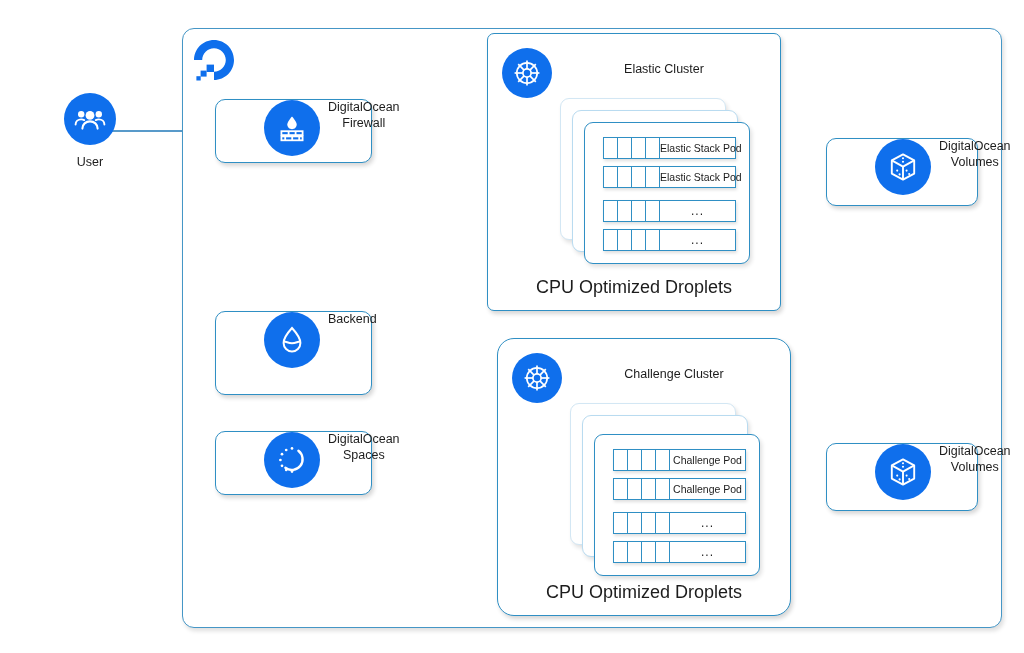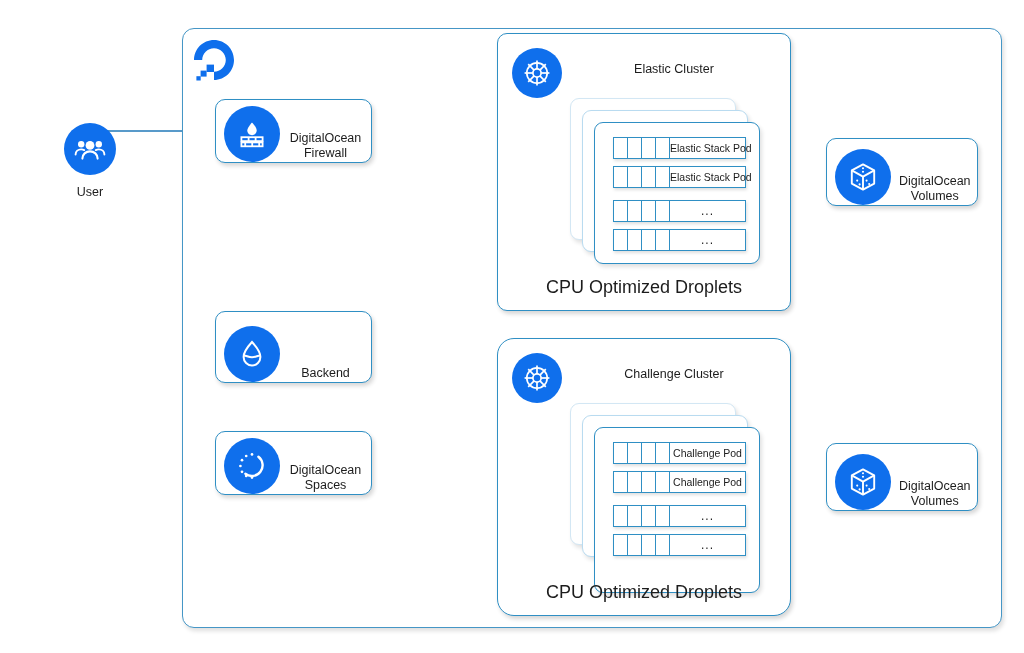--- a/index.html
+++ b/index.html
@@ -36,42 +36,43 @@
   #do-logo { left: 190px; top: 36px; width: 48px; height: 48px; }
 
   
   .node {
     box-sizing: border-box;
     border: 1.6px solid #2f8fc4;
     border-radius: 10px;
     background: #ffffff;
     box-shadow: 2px 3px 4px rgba(0,0,0,0.16);
     display: flex;
-    align-items: flex-end;
+    align-items: flex-start;
+    padding-left: 40px;
   }
   .node .badge {
     flex: 0 0 auto;
     margin-left: 8px;
     width: 56px; height: 56px;
     border-radius: 50%;
     background: #0f6fec;
     display: flex; align-items: center; justify-content: center;
   }
   .node .node-label {
     flex: 1 1 auto;
     text-align: center;
     font-size: 12.5px;
     line-height: 1.25;
     color: #1c1c1c;
     padding: 0 8px;
     white-space: pre-line;
   }
 
   
-  #user-actor { left: 50px; top: 123px; width: 80px; height: 90px; text-align: center; }
+  #user-actor { left: 50px; top: 93px; width: 80px; height: 90px; text-align: center; }
   #user-actor .user-circle {
     width: 52px; height: 52px; border-radius: 50%;
     background: #0f6fec; margin: 0 auto;
     display: flex; align-items: center; justify-content: center;
   }
   #user-actor .user-caption {
     margin-top: 10px; font-size: 12.5px; color: #1c1c1c;
   }
 
   
@@ -216,21 +217,21 @@
         <line x1="10.2" y1="25.4" x2="10.2" y2="29.3" stroke="#ffffff" stroke-width="1.8"></line>
         <line x1="17.2" y1="25.4" x2="17.2" y2="29.3" stroke="#ffffff" stroke-width="1.8"></line>
         <line x1="24.2" y1="25.4" x2="24.2" y2="29.3" stroke="#ffffff" stroke-width="1.8"></line>
       </svg>
     </div>
     <div class="node-label">DigitalOcean
 Firewall</div>
   </div>
 
 
-  <div class="node abs" id="node-backend" style="left:215px; top:311px; width:157px; height:72px;">
+  <div class="node abs" id="node-backend" style="left:215px; top:311px; width:157px; height:84px;">
     <div class="badge">
       <svg width="36" height="36" viewBox="0 0 36 36">
         <path d="M18,6 C18,6 9.6,15.2 9.6,21 C9.6,25.6 13.4,29.4 18,29.4
                  C22.6,29.4 26.4,25.6 26.4,21 C26.4,15.2 18,6 18,6 z" fill="none" stroke="#ffffff" stroke-width="2"></path>
         <path d="M10,19.6 C12.6,19.6 14,21.2 18,21.2 C22,21.2 23.4,19.6 26,19.6" fill="none" stroke="#ffffff" stroke-width="2" stroke-linecap="round"></path>
       </svg>
     </div>
     <div class="node-label">Backend</div>
   </div>
 
@@ -280,21 +281,21 @@
         <circle cx="12.2" cy="21.6" r="1.05" fill="#ffffff"></circle>
         <circle cx="14.6" cy="25.4" r="1.05" fill="#ffffff"></circle>
         <circle cx="21.6" cy="21.6" r="1.05" fill="#ffffff"></circle>
         <circle cx="24.2" cy="25" r="1.05" fill="#ffffff"></circle>
       </svg>
     </div>
     <div class="node-label">DigitalOcean
 Volumes</div>
   </div>
 
-  <div class="cluster abs" id="cluster-elastic" style="left:497px; top:33px; width:294px; height:278px;">
+  <div class="cluster abs" id="cluster-elastic" style="left:487px; top:33px; width:294px; height:278px;border-radius:7px;">
     <div class="cluster-badge">
       <svg width="32" height="32" viewBox="0 0 32 32">
         <circle cx="16" cy="16" r="10.2" fill="none" stroke="#ffffff" stroke-width="1.7"></circle>
         <circle cx="16" cy="16" r="4.1" fill="none" stroke="#ffffff" stroke-width="1.7"></circle>
         <line x1="16" y1="3.6" x2="16" y2="11.9" stroke="#ffffff" stroke-width="1.7"></line>
         <line x1="16" y1="20.1" x2="16" y2="28.4" stroke="#ffffff" stroke-width="1.7"></line>
         <line x1="3.6" y1="16" x2="11.9" y2="16" stroke="#ffffff" stroke-width="1.7"></line>
         <line x1="20.1" y1="16" x2="28.4" y2="16" stroke="#ffffff" stroke-width="1.7"></line>
         <line x1="7.2" y1="7.2" x2="13.1" y2="13.1" stroke="#ffffff" stroke-width="1.7"></line>
         <line x1="18.9" y1="18.9" x2="24.8" y2="24.8" stroke="#ffffff" stroke-width="1.7"></line>
@@ -355,21 +356,21 @@
         <line x1="18.9" y1="18.9" x2="24.8" y2="24.8" stroke="#ffffff" stroke-width="1.7"></line>
         <line x1="24.8" y1="7.2" x2="18.9" y2="13.1" stroke="#ffffff" stroke-width="1.7"></line>
         <line x1="13.1" y1="18.9" x2="7.2" y2="24.8" stroke="#ffffff" stroke-width="1.7"></line>
       </svg>
     </div>
     <div class="cluster-title">Challenge Cluster</div>
 
     <div class="stack" style="left:72px; top:64px; width:190px; height:166px;">
       <div class="card back2" style="left:0px;  top:0px;  width:166px; height:142px;"></div>
       <div class="card back1" style="left:12px; top:12px; width:166px; height:142px;"></div>
-      <div class="card front" style="left:24px; top:24px; width:166px; height:166px;">
+      <div class="card front" style="left:24px; top:31px; width:166px; height:142px;">
         <div class="pod" style="left:18px; top:14px; width:133px; height:22px;">
           <div class="cell"></div>
           <div class="cell"></div>
           <div class="cell"></div>
           <div class="cell"></div>
           <div class="pod-label">Challenge Pod</div>
         </div>
         <div class="pod" style="left:18px; top:43px; width:133px; height:22px;">
           <div class="cell"></div>
           <div class="cell"></div>

